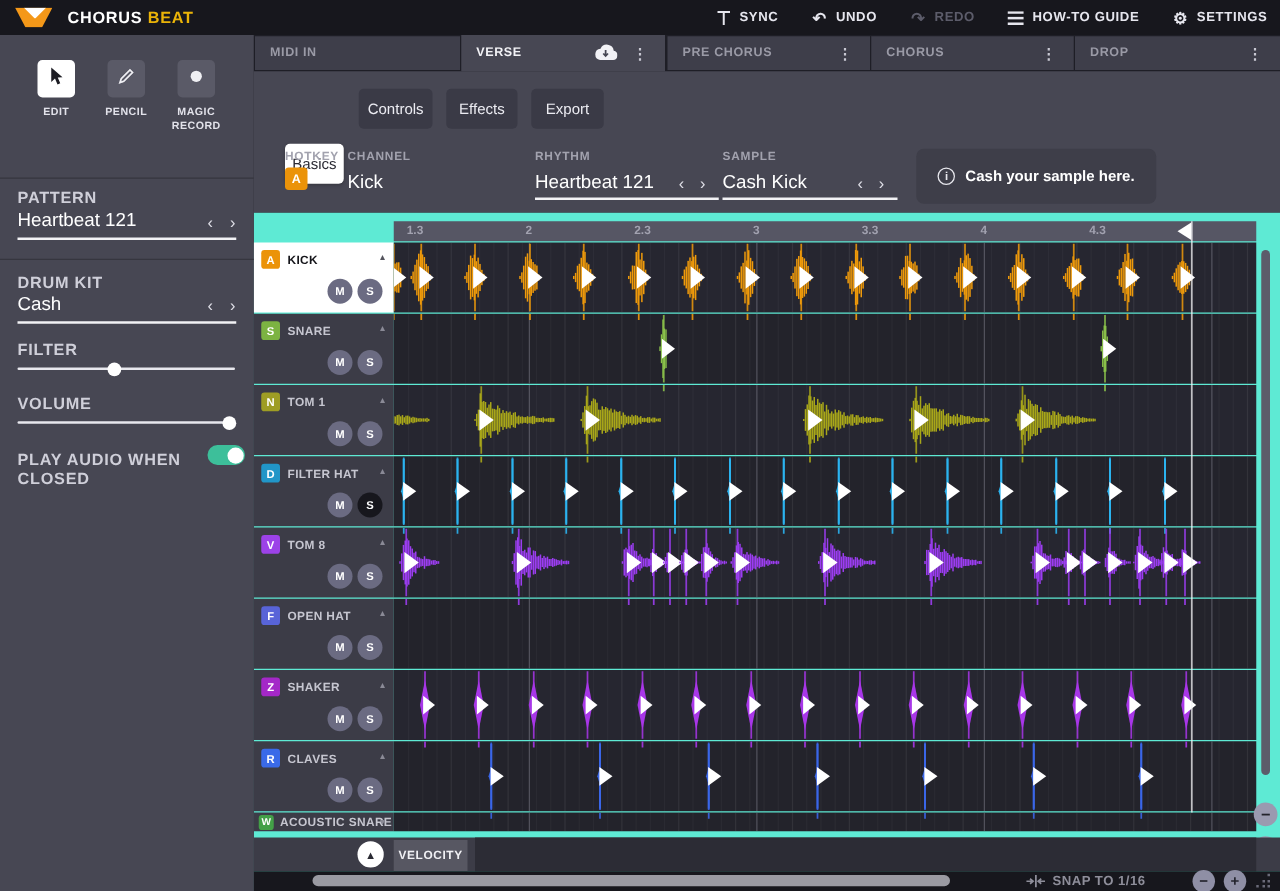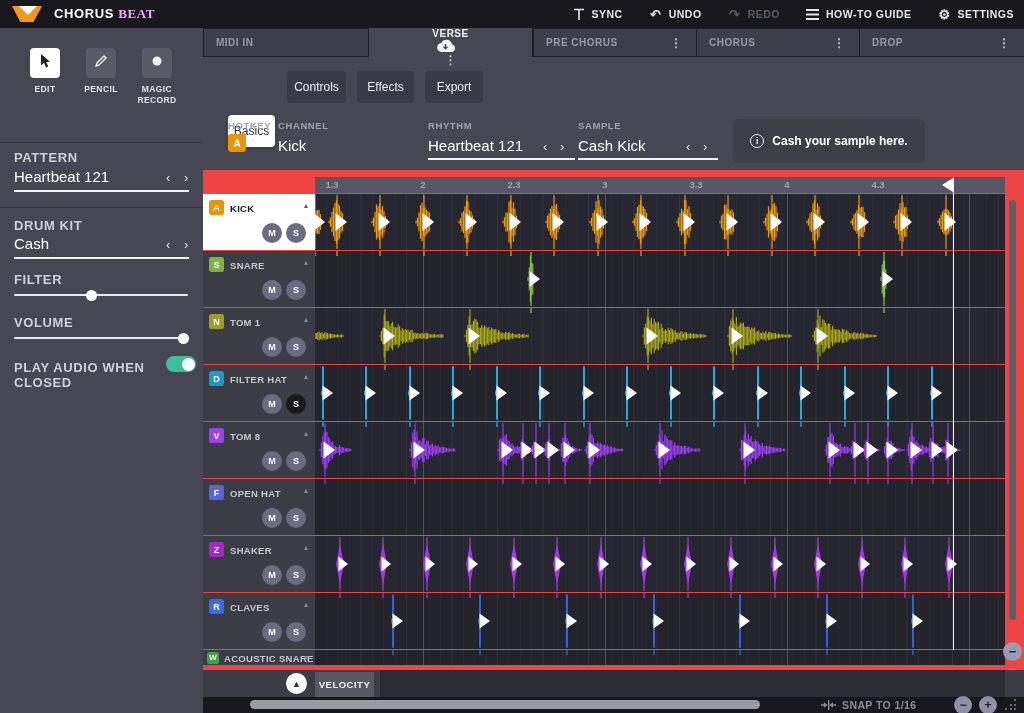--- a/index.html
+++ b/index.html
@@ -9,21 +9,21 @@
   #root { position:relative; width:1024px; height:713px; background:#1e1e26; }
 
   
   #topbar { left:0; top:0; width:1024px; height:28px; background:#17171d; z-index:30; }
   #logo { left:12px; top:4px; width:34px; height:20px; }
   .logo-orange { position:absolute; left:0; top:2px; width:30px; height:16px; background:#f49819;
     clip-path:polygon(0 0, 100% 0, 72% 100%, 28% 100%); }
   .logo-white { position:absolute; left:7px; top:2px; width:18px; height:9px; background:#fff;
     clip-path:polygon(0 0, 100% 0, 50% 100%); }
   #brand { left:54px; top:6px; font-size:13px; font-weight:bold; letter-spacing:.6px; color:#fff; white-space:nowrap; }
-  #brand .beat { color:#f0abfc;font-family:Liberation Serif, serif; }
+  #brand .beat { color:#eab308; }
   #topactions { right:10px; top:0; height:28px; display:flex; align-items:center; gap:26px; }
   .topaction { display:flex; align-items:center; gap:6px; font-size:10.5px; font-weight:bold;
     letter-spacing:.5px; color:#e6e6ee; cursor:pointer; }
   .topaction.disabled { color:#5c5c6a; }
   .ticon { width:14px; height:14px; display:inline-flex; align-items:center; justify-content:center; }
   .uglyph { font-size:13px; line-height:13px; }
 
   
   #sidebar { left:0; top:28px; width:203px; height:685px; background:#474753; z-index:20; }
   .side-div { position:absolute; left:0; width:203px; height:1px; background:#36363f; }
@@ -37,42 +37,42 @@
   .chev { position:absolute; font-size:13px; color:#e0e0e8; cursor:pointer; line-height:13px; }
   .underline { position:absolute; left:14px; width:175px; height:1.5px; background:#f2f2f5; }
   .slider-track { position:absolute; left:14px; width:174px; height:2px; background:#e8e8ee; border-radius:1px; }
   .slider-knob { position:absolute; top:-4.5px; width:11px; height:11px; border-radius:50%; background:#fff; cursor:pointer; }
   .toggle { position:absolute; width:30px; height:16px; border-radius:8px; background:#3dbf9a; cursor:pointer; }
   .toggle .knob { position:absolute; right:1.5px; top:1.5px; width:13px; height:13px; border-radius:50%; background:#fff; }
 
   
   .ptab { position:absolute; top:29px; height:27px; background:#3e3e4a; display:flex; align-items:center;
     padding:0 12px; font-size:10px; font-weight:bold; letter-spacing:.5px; color:#9a9aa6; cursor:pointer; z-index:25; }
-  .ptab.active { top:28px; height:29px; background:#474753; color:#f2f2f6;flex-direction:column; }
+  .ptab.active { top:28px; height:29px; background:#474753; color:#f2f2f6; }
   .ptab .spacer { flex:1; }
   .kebab { color:#c8c8d2; font-size:12px; font-weight:bold; letter-spacing:0; line-height:12px; cursor:pointer; padding:0 2px; }
   .cloudwrap { margin-right:10px; cursor:pointer; }
 
   
   #edhead { left:203px; top:57px; width:821px; height:113px; background:#474753; z-index:15; }
   .subtab { position:absolute; top:14px; height:32px; border-radius:4px; background:#3a3a46; color:#ececf2;
     font-size:12px; display:flex; align-items:center; justify-content:center; cursor:pointer; }
   .subtab.active { background:#fff; color:#2a2a33; box-shadow:0 1px 3px rgba(0,0,0,.25); }
   .f-label { position:absolute; top:63px; font-size:9.5px; font-weight:bold; letter-spacing:.6px; color:#a2a2ae; }
   .f-value { position:absolute; top:80px; font-size:15px; color:#fff; }
   .f-under { position:absolute; top:101px; height:1.5px; background:#f2f2f5; }
   #hotkey-badge { position:absolute; left:25px; top:77px; width:18px; height:18px; border-radius:3px; background:#eb9309;
     color:#fff; font-size:10px; font-weight:bold; display:flex; align-items:center; justify-content:center; cursor:pointer; }
   #dropbox { position:absolute; left:530px; top:62px; width:192px; height:44px; border-radius:6px; background:#3e3e49;
     display:flex; align-items:center; justify-content:center; gap:8px; color:#fff; font-size:12px; font-weight:bold; cursor:pointer; }
   .info-circ { width:14px; height:14px; border-radius:50%; border:1.3px solid #e8e8ee; color:#e8e8ee;
     font-size:9px; font-weight:bold; display:flex; align-items:center; justify-content:center; font-style:normal; }
 
   
-  #timeline { left:203px; top:170px; width:821px; height:543px; background:#ef4444; }
+  #timeline { left:203px; top:170px; width:821px; height:543px; background:#5eead4; }
   #ruler { position:absolute; left:112px; top:7px; width:690px; height:16px; background:#565664; overflow:hidden; }
   .rlabel { position:absolute; top:2px; font-size:9.5px; font-weight:bold; color:#a2a2b0; transform:translateX(-50%); }
   #ruler-playhead { position:absolute; top:1px; width:0; height:0; border-top:7px solid transparent;
     border-bottom:7px solid transparent; border-right:11px solid #fff; }
   #playhead-line { position:absolute; left:749.5px; top:7px; width:1.5px; height:473px; background:#f4f4f6; z-index:6; }
   .trow-head { position:absolute; left:0; width:112px; background:#3c3c47; }
   .trow-head.sel { background:#fff; }
   .tbadge { position:absolute; left:6px; top:6px; width:15px; height:15px; border-radius:2.5px; color:#fff;
     font-size:9px; font-weight:bold; display:flex; align-items:center; justify-content:center; }
   .tname { position:absolute; left:27px; top:9px; font-size:9.5px; font-weight:bold; letter-spacing:.3px; color:#c6c6d0; white-space:nowrap; }

